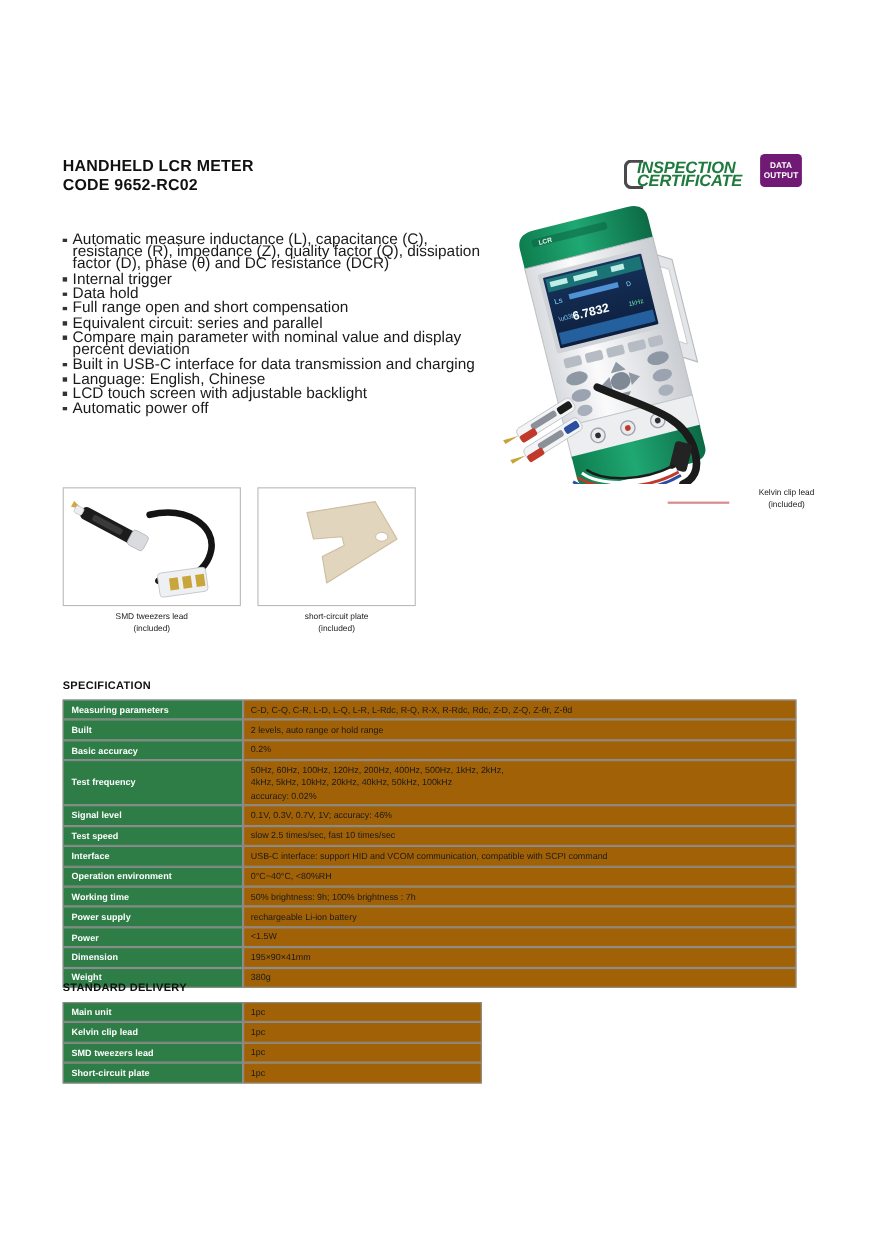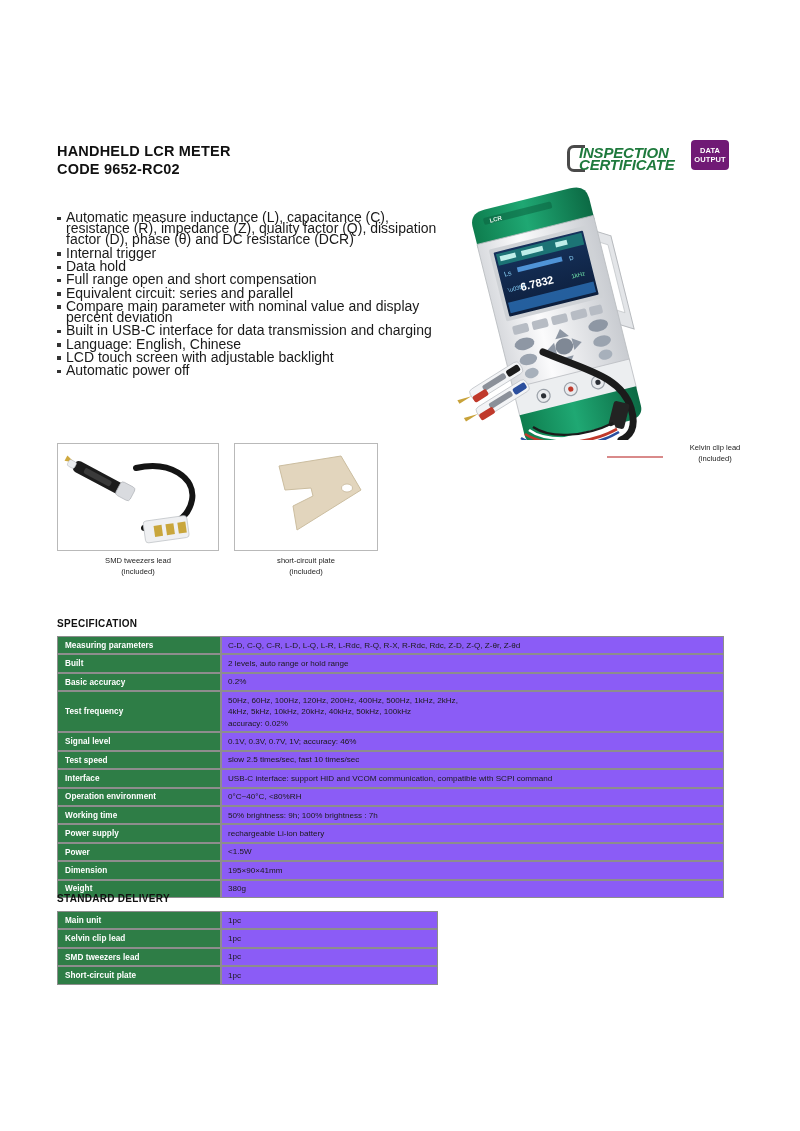--- a/index.html
+++ b/index.html
@@ -88,21 +88,21 @@
   .tbl { position: absolute; border-collapse: separate; border-spacing: 0; }
   .tbl td {
     border: 1px solid #8d8d8d;
     vertical-align: middle;
   }
   .tbl td.lab {
     background: #2e7d46; color: #ffffff; font-weight: bold;
     font-size: 8.2px; padding: 2.5px 0 2.5px 7px; letter-spacing: 0.05px; margin-top: 33px;
   }
   .tbl td.val {
-    background: #8b5cf6; color: #1a1a1a; font-size: 8.1px;
+    background: #a16207; color: #1a1a1a; font-size: 8.1px;
     padding: 2.5px 0 2.5px 6px; line-height: 11.4px;
   }
   .tbl td.val .ml { display: block; }
 
   #spec-table { left: 57px; top: 636px; width: 667px; }
   #spec-table td.lab { width: 164px; }
   #spec-table td.val { width: 503px; }
 
   #delivery-table { left: 57px; top: 911px; width: 381px; }
   #delivery-table td.lab { width: 164px; }

